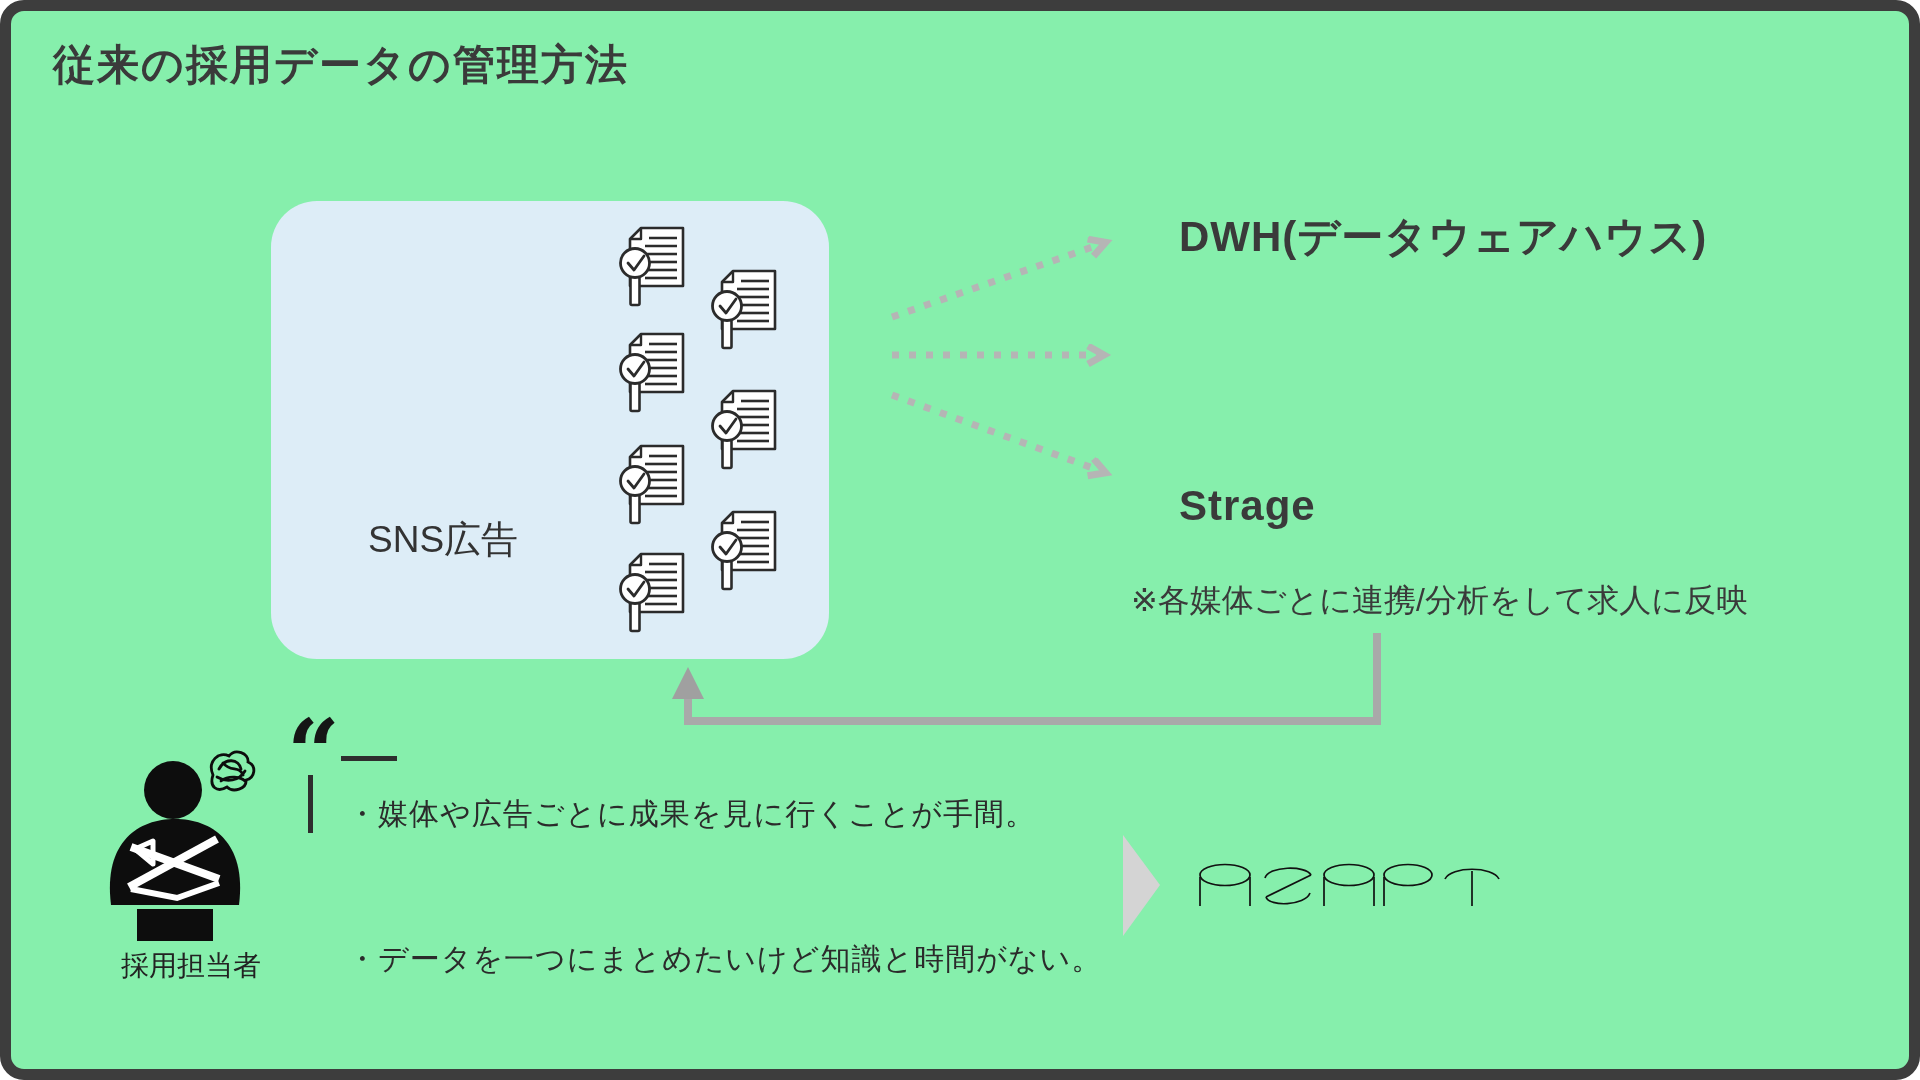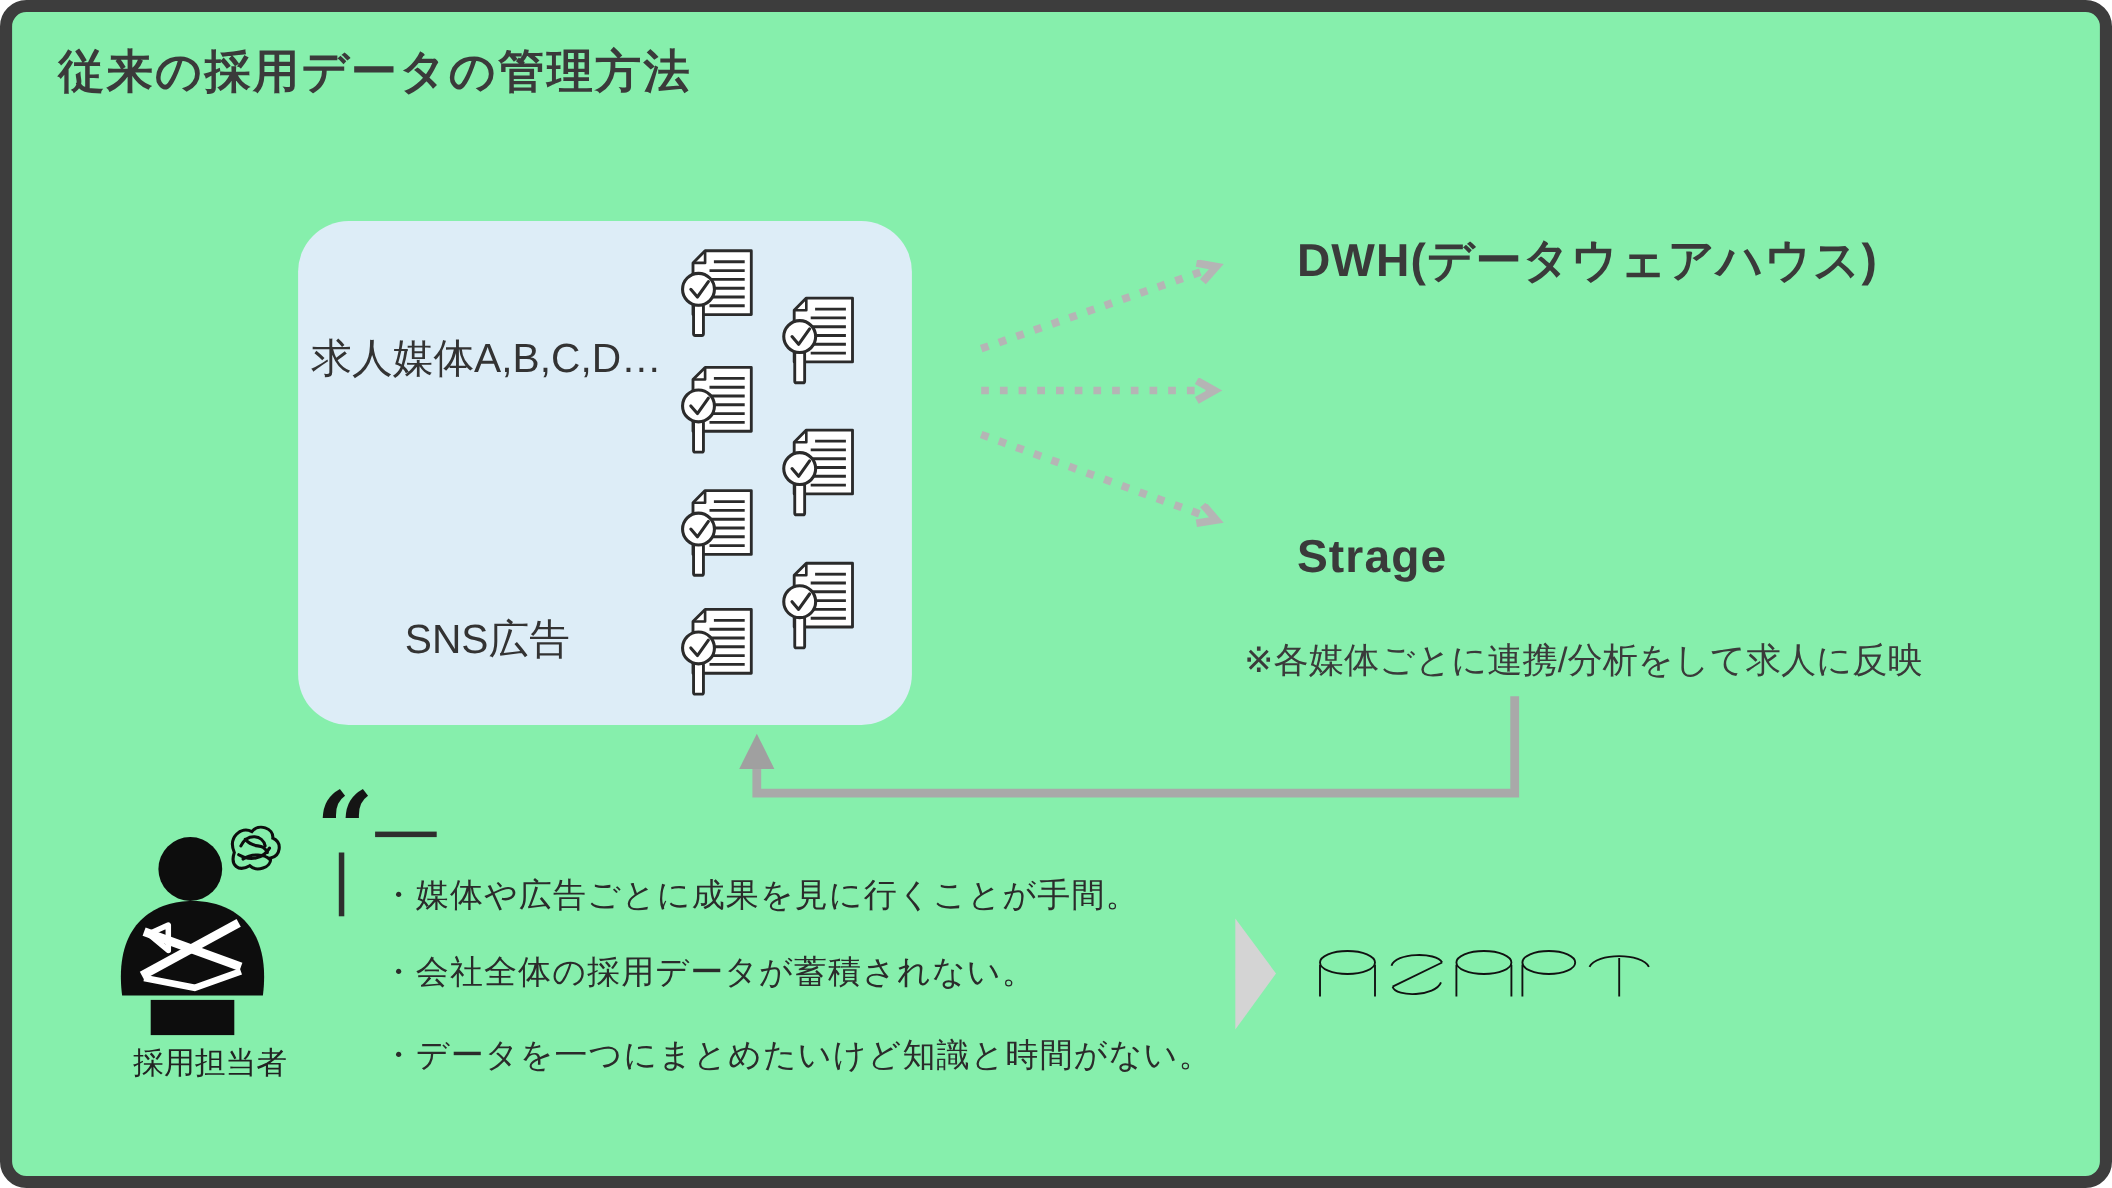--- a/index.html
+++ b/index.html
@@ -51,22 +51,21 @@
           <line x1="28" y1="53" x2="60" y2="53"></line>
         </g>
         <rect x="13.5" y="52" width="9" height="28" rx="1.5" fill="#ffffff" stroke="#2b2b2b" stroke-width="2.6"></rect>
         <circle cx="18" cy="38" r="14.5" fill="#ffffff" stroke="#2b2b2b" stroke-width="2.8"></circle>
         <polyline points="11,38 17,45 27,31" fill="none" stroke="#2b2b2b" stroke-width="2.8" stroke-linecap="round" stroke-linejoin="round"></polyline>
       </g>
     </defs>
   </svg>
 
   <div class="abs bluebox">
-    <div class="abs src-label" style="left:12px; top:100px;">求人媒体A,B,C,D…</div>
-    <div class="abs src-label" style="left:97px; top:314px;margin-top:42px;">SNS広告</div>
+    <div class="abs src-label" style="left:97px; top:314px;">SNS広告</div>
     <svg class="abs doc-icon" style="left:346px; top:24px;" viewBox="0 0 70 90">
         <use href="#doc-search"></use>
       </svg>
     <svg class="abs doc-icon" style="left:438px; top:67px;" viewBox="0 0 70 90">
         <use href="#doc-search"></use>
       </svg>
     <svg class="abs doc-icon" style="left:346px; top:130px;" viewBox="0 0 70 90">
         <use href="#doc-search"></use>
       </svg>
     <svg class="abs doc-icon" style="left:438px; top:187px;" viewBox="0 0 70 90">
@@ -120,21 +119,20 @@
       <path d="M16,34 C24,28 36,30 40,34"></path>
     </g>
   </svg>
   <div class="abs persona-label">採用担当者</div>
 
   <div class="abs quote-mark">“</div>
   <div class="abs q-hline"></div>
   <div class="abs q-vline"></div>
 
   <div class="abs bullet" style="left:336px; top:783px;">・媒体や広告ごとに成果を見に行くことが手間。</div>
-  <div class="abs bullet" style="left:336px; top:853px;">・会社全体の採用データが蓄積されない。</div>
   <div class="abs bullet" style="left:336px; top:928px;">・データを一つにまとめたいけど知識と時間がない。</div>
 
   <svg class="abs" style="left:1188px; top:852px;" width="302" height="44" viewBox="0 0 302 44" aria-label="AZAPT">
     <g fill="none" stroke="#111111" stroke-width="1.7">
       <ellipse cx="26" cy="12" rx="25" ry="10.5"></ellipse>
       <line x1="1" y1="14" x2="1" y2="43"></line>
       <line x1="51" y1="14" x2="51" y2="43"></line>
       <path d="M66,15 C69,3 107,2 112,12"></path>
       <line x1="112" y1="12" x2="67" y2="34"></line>
       <path d="M67,34 C70,44 106,43 111,30"></path>

